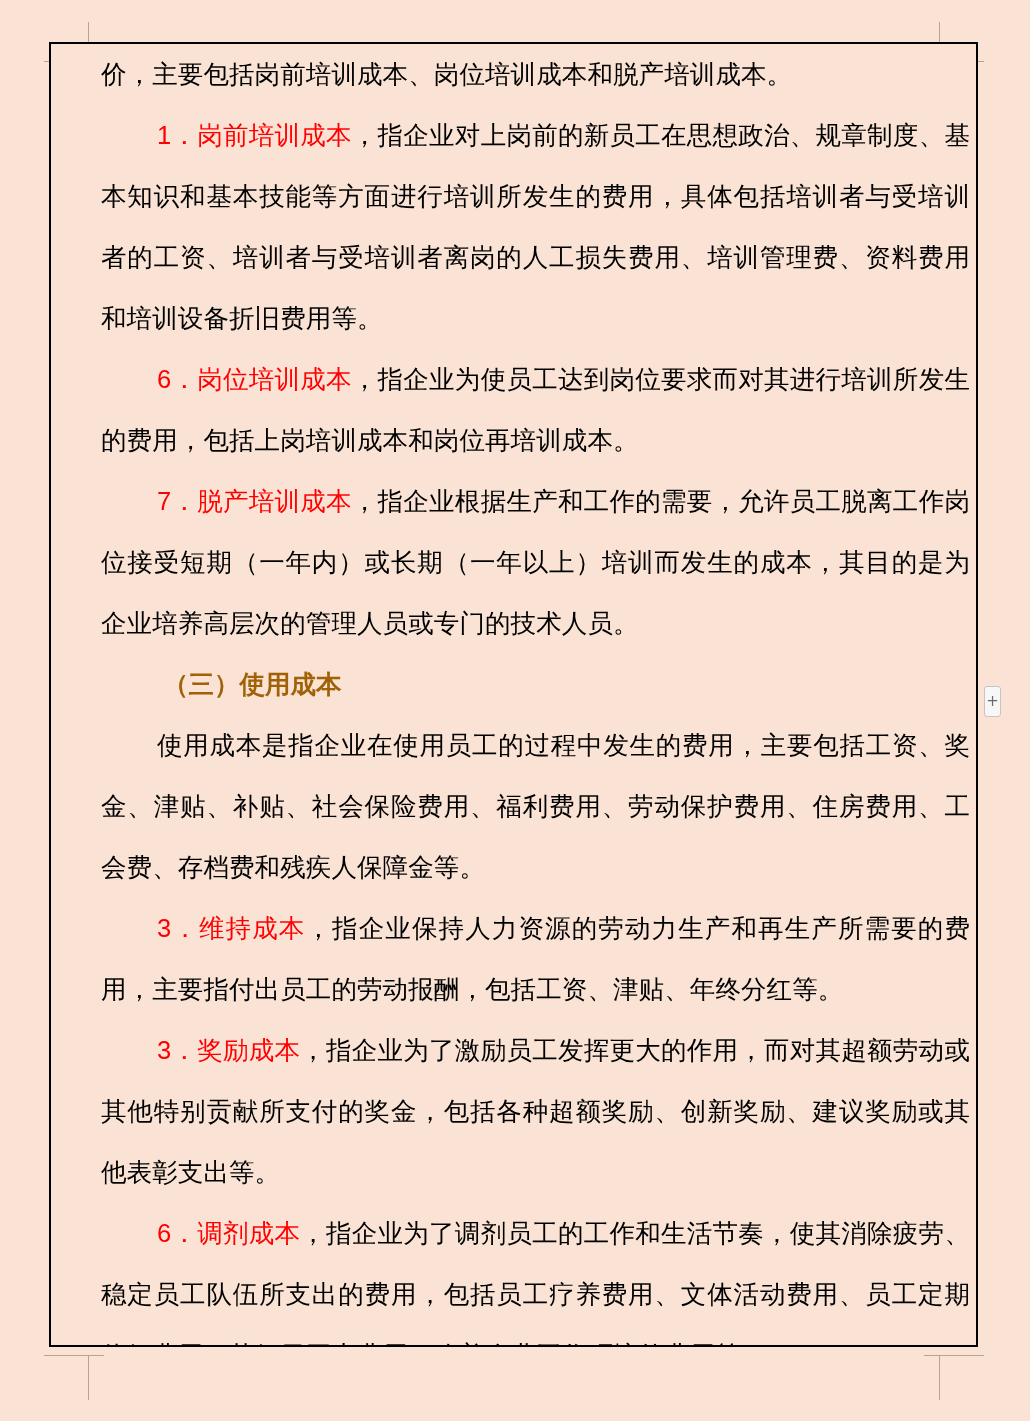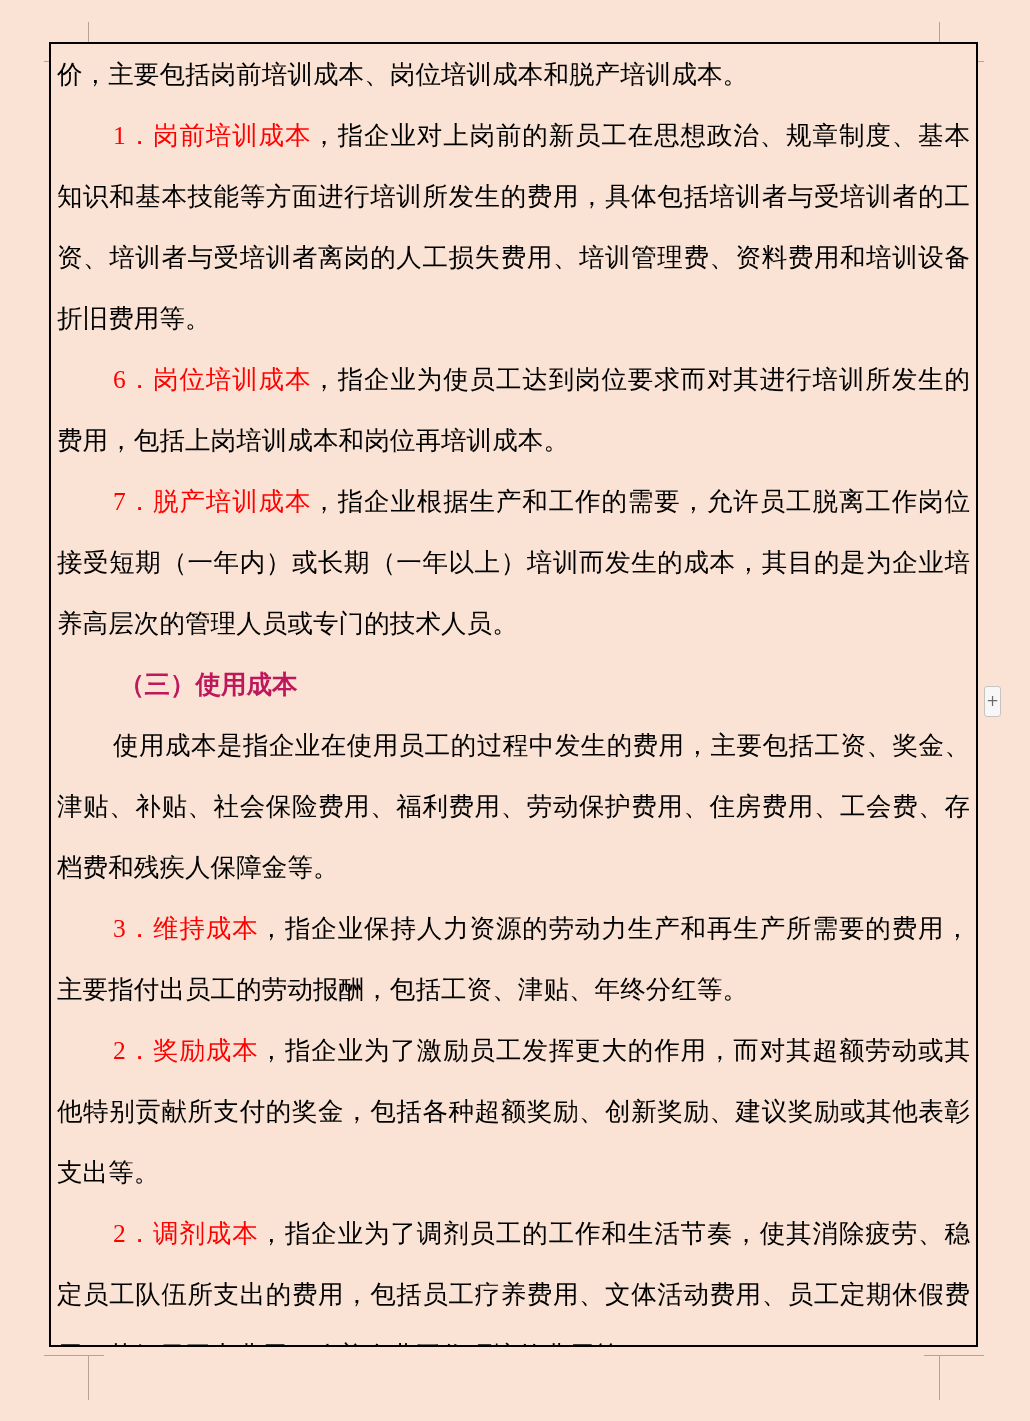--- a/index.html
+++ b/index.html
@@ -60,20 +60,21 @@
   #text-frame {
     position: absolute;
     left: 49px;
     top: 42px;
     width: 929px;
     height: 1305px;
     border: 2px solid #000000;
     box-sizing: border-box;
     background: #fae3d5;
     overflow: hidden;
+    padding-left: 44px;
   }
 
   #body-text {
     padding: 0;
     margin: 0;
   }
 
   p.para {
     margin: 0;
     padding: 0 6px 0 6px;
@@ -81,31 +82,30 @@
     line-height: 61px;
     color: #000000;
     letter-spacing: 0.1px;
     white-space: normal;
     text-align: justify;
     text-justify: inter-character;
     font-weight: 400;
   }
   p.para.indent {
     text-indent: 56px;
-    font-family: Liberation Serif, serif;
   }
   p.para.noindent {
     text-indent: 0;
   }
   p.heading {
     margin: 0;
     padding: 0 6px;
     font-size: 25.5px;
     line-height: 61px;
-    color: #be185d;
+    color: #a16207;
     font-weight: bold;
     text-indent: 62px;
   }
   .term {
     color: #ff0000;
   }
 
   
   #insert-handle {
     position: absolute;
@@ -154,22 +154,22 @@
 
   <div id="text-frame">
     <div id="body-text">
         <p class="para noindent"><span class="">价，主要包括岗前培训成本、岗位培训成本和脱产培训成本。</span></p>
         <p class="para indent"><span class="term">1．岗前培训成本</span><span class="">，指企业对上岗前的新员工在思想政治、规章制度、基本知识和基本技能等方面进行培训所发生的费用，具体包括培训者与受培训者的工资、培训者与受培训者离岗的人工损失费用、培训管理费、资料费用和培训设备折旧费用等。</span></p>
         <p class="para indent"><span class="term">6．岗位培训成本</span><span class="">，指企业为使员工达到岗位要求而对其进行培训所发生的费用，包括上岗培训成本和岗位再培训成本。</span></p>
         <p class="para indent"><span class="term">7．脱产培训成本</span><span class="">，指企业根据生产和工作的需要，允许员工脱离工作岗位接受短期（一年内）或长期（一年以上）培训而发生的成本，其目的是为企业培养高层次的管理人员或专门的技术人员。</span></p>
         <p class="heading">（三）使用成本</p>
         <p class="para indent"><span class="">使用成本是指企业在使用员工的过程中发生的费用，主要包括工资、奖金、津贴、补贴、社会保险费用、福利费用、劳动保护费用、住房费用、工会费、存档费和残疾人保障金等。</span></p>
         <p class="para indent"><span class="term">3．维持成本</span><span class="">，指企业保持人力资源的劳动力生产和再生产所需要的费用，主要指付出员工的劳动报酬，包括工资、津贴、年终分红等。</span></p>
-        <p class="para indent"><span class="term">2．奖励成本</span><span class="">，指企业为了激励员工发挥更大的作用，而对其超额劳动或其他特别贡献所支付的奖金，包括各种超额奖励、创新奖励、建议奖励或其他表彰支出等。</span></p>
-        <p class="para indent"><span class="term">2．调剂成本</span><span class="">，指企业为了调剂员工的工作和生活节奏，使其消除疲劳、稳定员工队伍所支出的费用，包括员工疗养费用、文体活动费用、员工定期休假费用、节假日开支费用、改善企业工作环境的费用等。</span></p>
+        <p class="para indent"><span class="term">3．奖励成本</span><span class="">，指企业为了激励员工发挥更大的作用，而对其超额劳动或其他特别贡献所支付的奖金，包括各种超额奖励、创新奖励、建议奖励或其他表彰支出等。</span></p>
+        <p class="para indent"><span class="term">6．调剂成本</span><span class="">，指企业为了调剂员工的工作和生活节奏，使其消除疲劳、稳定员工队伍所支出的费用，包括员工疗养费用、文体活动费用、员工定期休假费用、节假日开支费用、改善企业工作环境的费用等。</span></p>
       </div>
   </div>
 
   <div id="insert-handle">
     <span class="plus">+</span>
   </div>
 
 </div>
 
 </body></html>

